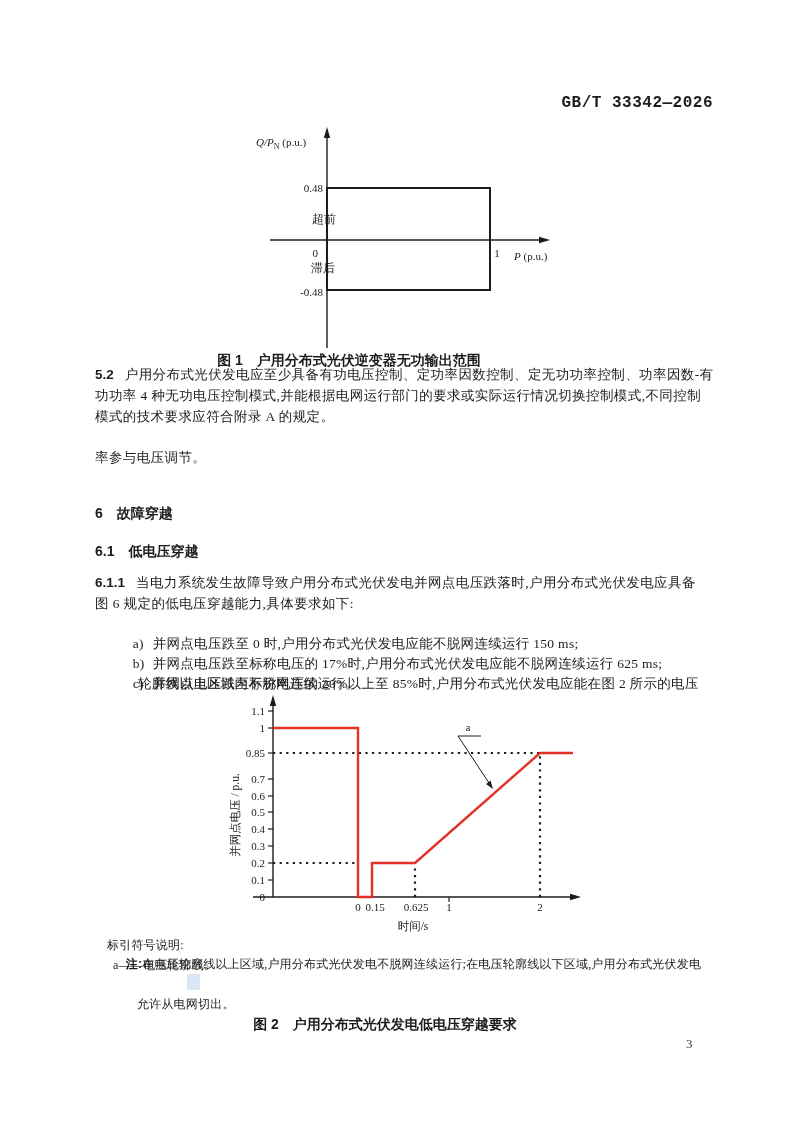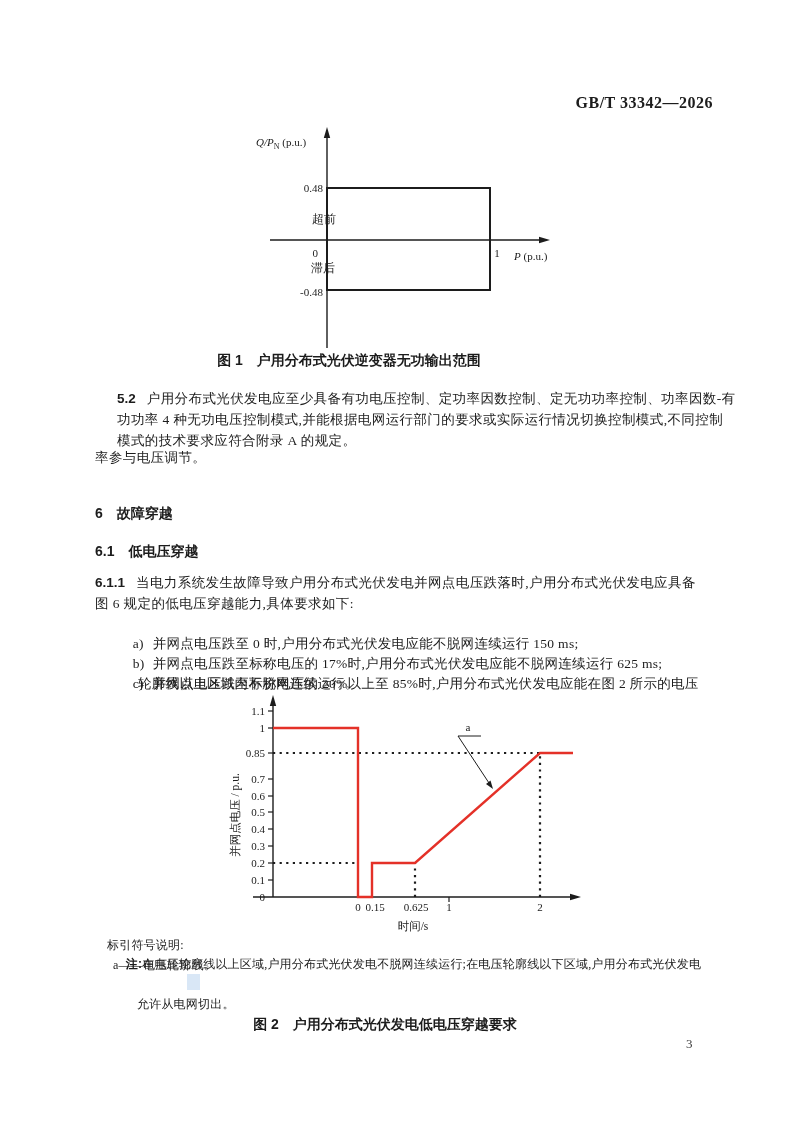--- a/index.html
+++ b/index.html
@@ -1,19 +1,19 @@
 <!DOCTYPE html>
 <html><head>
 <meta charset="utf-8">
 <style>
   html,body{margin:0;padding:0;background:#ffffff;}
   .page{position:relative;width:800px;height:1131px;background:#ffffff;overflow:hidden;
         font-family:"Liberation Serif","DejaVu Serif",serif;color:#1c1c1c;}
   .abs{position:absolute;}
-  .doc-number{font-family:Liberation Serif, serif;font-weight:bold;
+  .doc-number{font-family:Liberation Mono, monospace;font-weight:bold;
               font-size:16px;letter-spacing:0.5px;text-align:right;}
   .caption{width:698px;text-align:center;font-weight:bold;font-size:14px;
            font-family:"Liberation Sans","DejaVu Sans",sans-serif;white-space:pre;}
   .bodyline{height:21px;line-height:21px;font-size:13.5px;white-space:pre;letter-spacing:0.4px;}
   .clause-num{font-family:"Liberation Sans","DejaVu Sans",sans-serif;font-weight:bold;
               margin-right:11px;letter-spacing:0;}
   .heading{font-family:"Liberation Sans","DejaVu Sans",sans-serif;font-weight:bold;
            font-size:14px;white-space:pre;}
   .li-row{height:20px;line-height:20px;font-size:13.5px;white-space:pre;letter-spacing:0.3px;}
   .li-marker{display:inline-block;width:20px;}
@@ -49,21 +49,21 @@
     <text x="82" y="97" class="cjk-label">超前</text>
     <text x="88" y="131" text-anchor="end" class="tick-label">0</text>
     <text x="81" y="146" class="cjk-label">滞后</text>
     <text x="93" y="170" text-anchor="end" class="tick-label">-0.48</text>
     <text x="267" y="131" text-anchor="middle" class="tick-label">1</text>
     <text x="284" y="134" class="tick-label"><tspan class="it">P</tspan><tspan> (p.u.)</tspan></text>
   </svg>
 
   <div class="abs caption" style="top:352px; left:0;">图 1　户用分布式光伏逆变器无功输出范围</div>
 
-  <div class="abs" style="left:95px; top:388px;margin-left:22px;">
+  <div class="abs" style="left:95px; top:364px;">
     <div class="bodyline"><span class="clause-num">5.2</span><span>户用分布式光伏发电应至少具备有功电压控制、定功率因数控制、定无功功率控制、功率因数-有</span></div>
     <div class="bodyline">功功率 4 种无功电压控制模式,并能根据电网运行部门的要求或实际运行情况切换控制模式,不同控制</div>
     <div class="bodyline">模式的技术要求应符合附录 A 的规定。</div>
   </div>
 
   <div class="abs" style="left:95px; top:447px;">
     <div class="bodyline">率参与电压调节。</div>
   </div>
 
   <div class="abs heading" style="left:95px; top:505px;">6　故障穿越</div>

